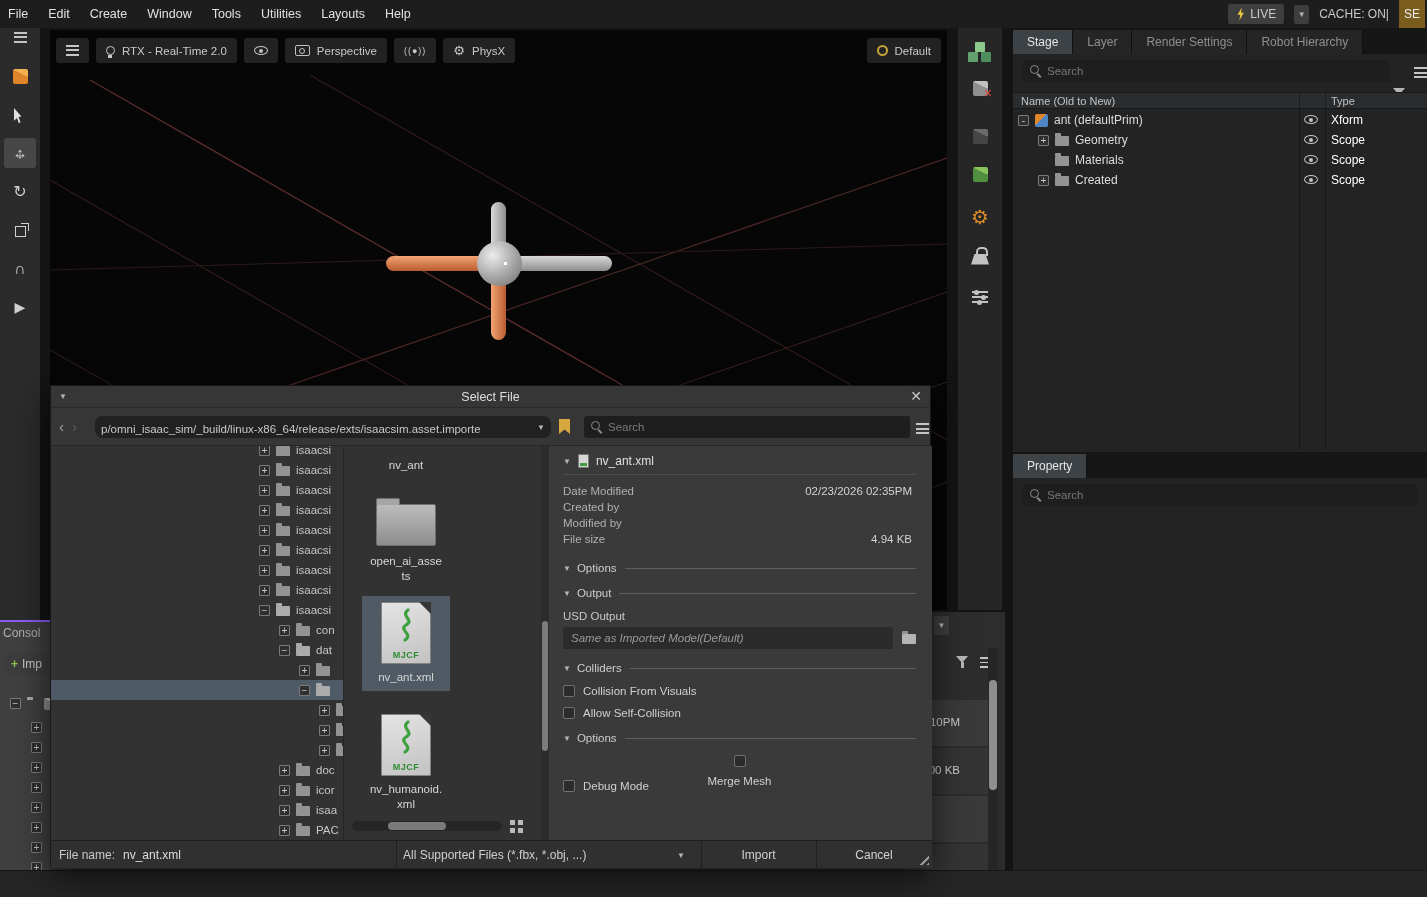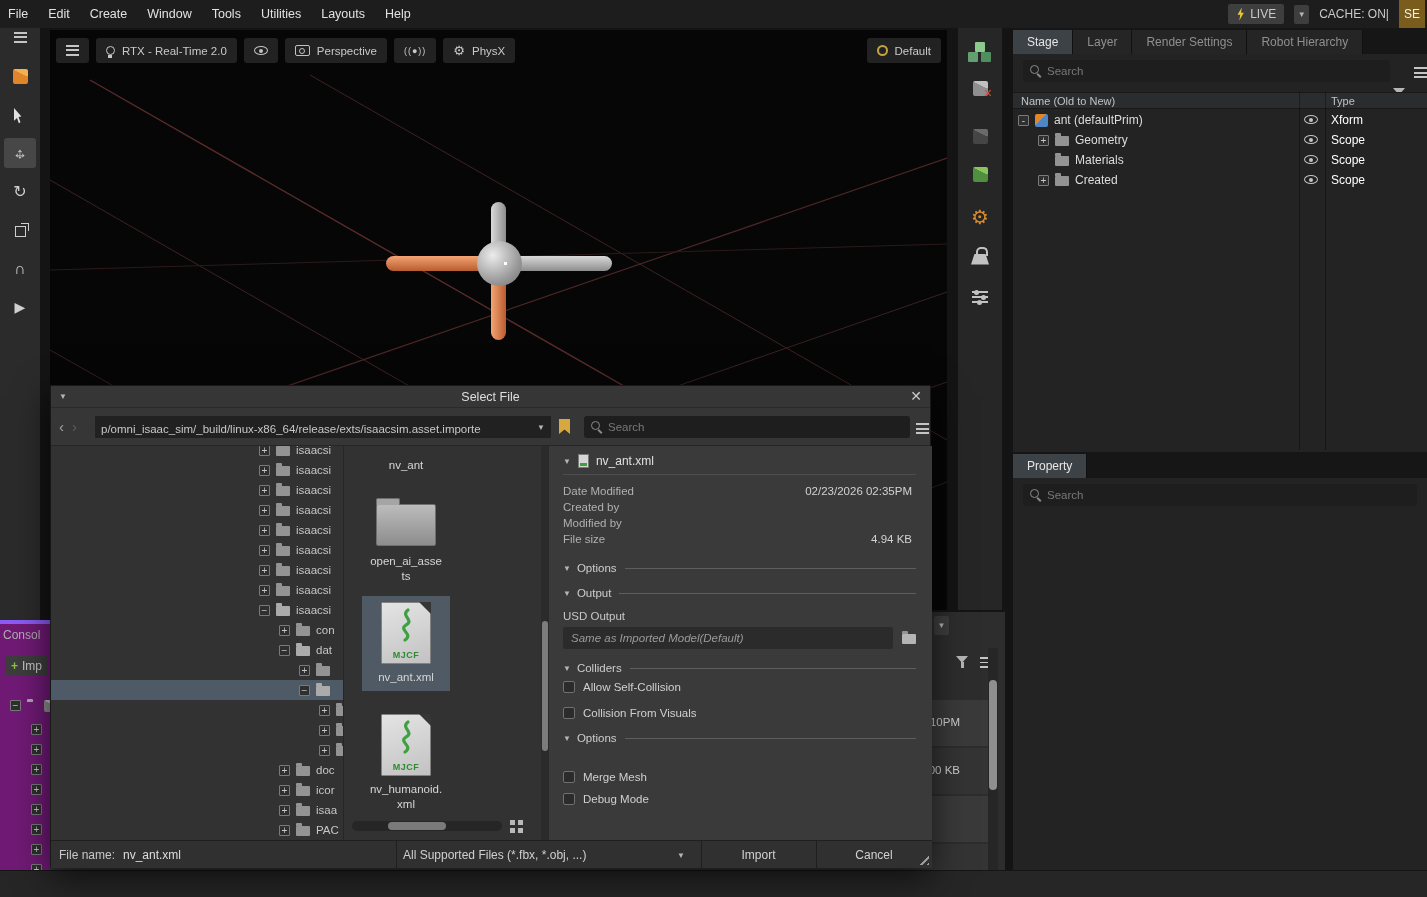--- a/index.html
+++ b/index.html
@@ -103,21 +103,21 @@
   .exp-spacer { width:11px; height:11px; flex:none; }
   .folder-ic { width:14px; height:10px; background:#939393; border-radius:1px; position:relative; flex:none; margin-top:2px; }
   .folder-ic::before { content:""; position:absolute; top:-3px; left:0; width:6px; height:3px; background:#939393; border-radius:1px 1px 0 0; }
   .folder-ic.open { background:#ababab; } .folder-ic.open::before { background:#ababab; }
   .xform-ic { width:13px; height:13px; flex:none; border-radius:2px; background:linear-gradient(135deg,#e0862a 0 45%,#4f86c6 45%); }
   .eye-pos { position:absolute; left:291px; top:5px; }
   .srow-type { position:absolute; left:318px; color:#ffffff; }
   .col-div { position:absolute; width:1px; background:rgba(0,0,0,0.35); top:64px; height:358px; }
 
   
-  #console-panel { left:0; top:620px; width:50px; height:250px; background:#701a75; border-top:4px solid #8b5cf6; overflow:hidden; z-index:6; }
+  #console-panel { left:0; top:620px; width:50px; height:250px; background:#404040; border-top:2px solid #8b5cf6; overflow:hidden; z-index:6; }
   .imp-chip { position:absolute; left:5px; top:32px; display:flex; gap:4px; align-items:center;
     background:#3d3d3d; border-radius:2px; padding:3px 6px; }
   .imp-plus { color:#8bc34a; font-weight:bold; }
   .cplus { position:absolute; left:31px; }
 
   
   #browser-panel { left:50px; top:612px; width:955px; height:258px; background:#2d2d2d; z-index:5; overflow:hidden; }
   .brow { position:absolute; left:0; width:938px; height:46px; }
   .brow-val { position:absolute; right:28px; font-size:11.5px; color:#cfcfcf; }
 
@@ -128,21 +128,21 @@
   #dialog { left:50px; top:385px; width:881px; height:482px; background:#363636; border:1px solid #181818;
     box-shadow:0 10px 34px rgba(0,0,0,0.65); z-index:20; }
   #dlg-title { position:absolute; left:0; top:0; width:100%; height:22px; border-bottom:1px solid #2a2a2a;
     display:flex; align-items:center; }
   #dlg-title .t { position:absolute; left:0; width:100%; text-align:center; font-size:12.5px; color:#dedede; }
   .car { color:#b5b5b5; font-size:8px; }
   #dlg-close { position:absolute; right:8px; top:2px; font-size:14px; color:#c9c9c9; }
   #dlg-nav { position:absolute; left:0; top:22px; width:100%; height:38px; display:flex; align-items:center; border-bottom:1px solid #262626; }
   .nav-arrow { font-size:15px; padding:0 4px; }
   #path-wrap { position:absolute; left:44px; top:8px; width:456px; height:22px; }
-  #path-wrap input { width:100%; height:22px; background:#212121; border:none; outline:none; border-radius:1px;
+  #path-wrap input { width:100%; height:22px; background:#212121; border:none; outline:none; border-radius:8px;
     color:#c8c8c8; font-size:11.5px; padding:4px 18px 0 6px; font-family:inherit; }
   #path-wrap .car { position:absolute; right:6px; top:7px; }
   .icon-bookmark { width:11px; height:15px; background:#d7a83f; clip-path:polygon(0 0,100% 0,100% 100%,50% 70%,0 100%); }
   #dlg-search { position:absolute; left:533px; top:8px; width:326px; }
   #dlg-body { position:absolute; left:0; top:60px; width:881px; height:394px; }
   #dialog-tree { position:absolute; left:0; top:0; width:293px; height:394px; background:#323232;
     border-right:1px solid #262626; overflow:hidden; }
   .trow { display:flex; align-items:center; gap:6px; height:20px; font-size:11.5px; color:#c6c6c6; white-space:nowrap; overflow:hidden; }
   .trow.sel { background:#4e5a66; }
   #file-grid { position:absolute; left:293px; top:0; width:197px; height:394px; background:#323232; overflow:hidden; }
@@ -625,34 +625,34 @@
       <div class="usd-label">USD Output</div>
       <div class="usd-row">
         <input placeholder="Same as Imported Model(Default)" style="">
         <span class="folder-ic" style="background:#b5b5b5;"></span>
       </div>
       <div class="dsection">
         <span class="car">▼</span>
         <span class="stext">Colliders</span>
         <span class="rule"></span>
       </div>
+      <div class="cbrow" style="margin-top:8px;">
+        <span class="cb"></span>
+        <span>Collision From Visuals</span>
+      </div>
       <div class="cbrow">
         <span class="cb"></span>
         <span>Allow Self-Collision</span>
-      </div>
-      <div class="cbrow" style="margin-top:8px;">
-        <span class="cb"></span>
-        <span>Collision From Visuals</span>
       </div>
       <div class="dsection" style="margin-top:10px;">
         <span class="car">▼</span>
         <span class="stext">Options</span>
         <span class="rule"></span>
       </div>
-      <div class="cbrow" style="margin-top:24px;">
+      <div class="cbrow" style="margin-top:11px;flex-direction:column;">
         <span class="cb"></span>
         <span>Merge Mesh</span>
       </div>
       <div class="cbrow">
         <span class="cb"></span>
         <span>Debug Mode</span>
       </div>
     </div>
   </div>
 

